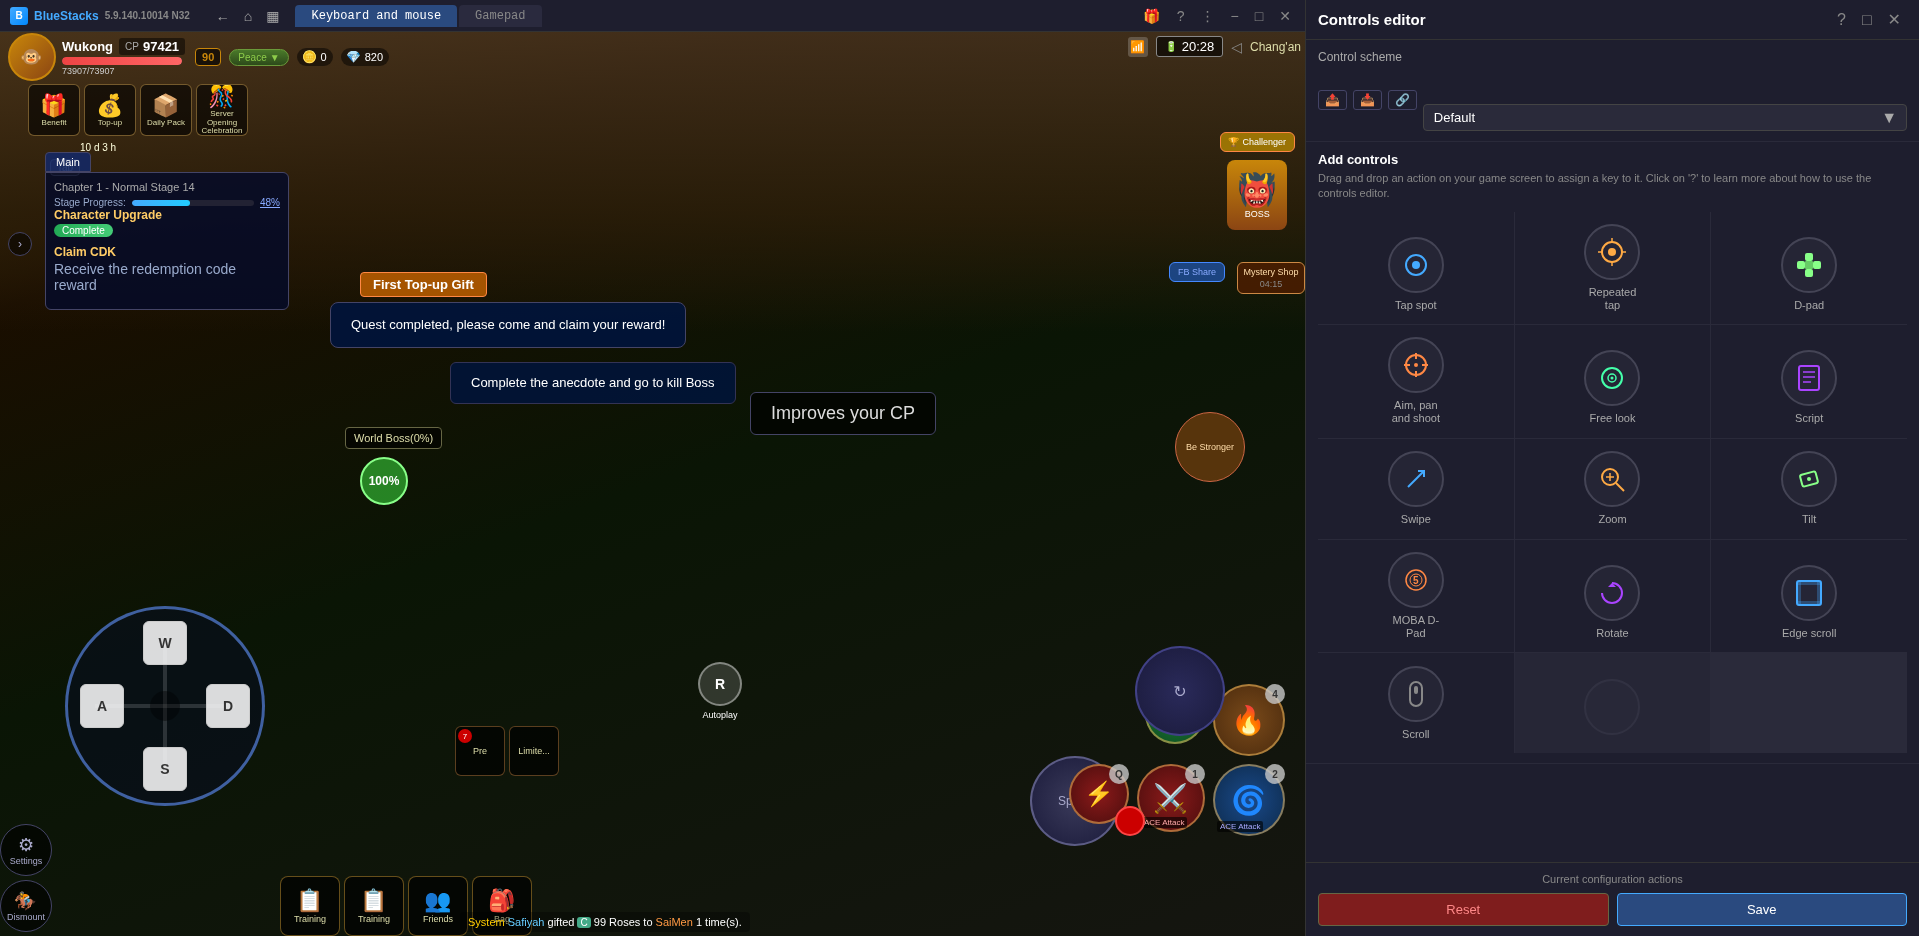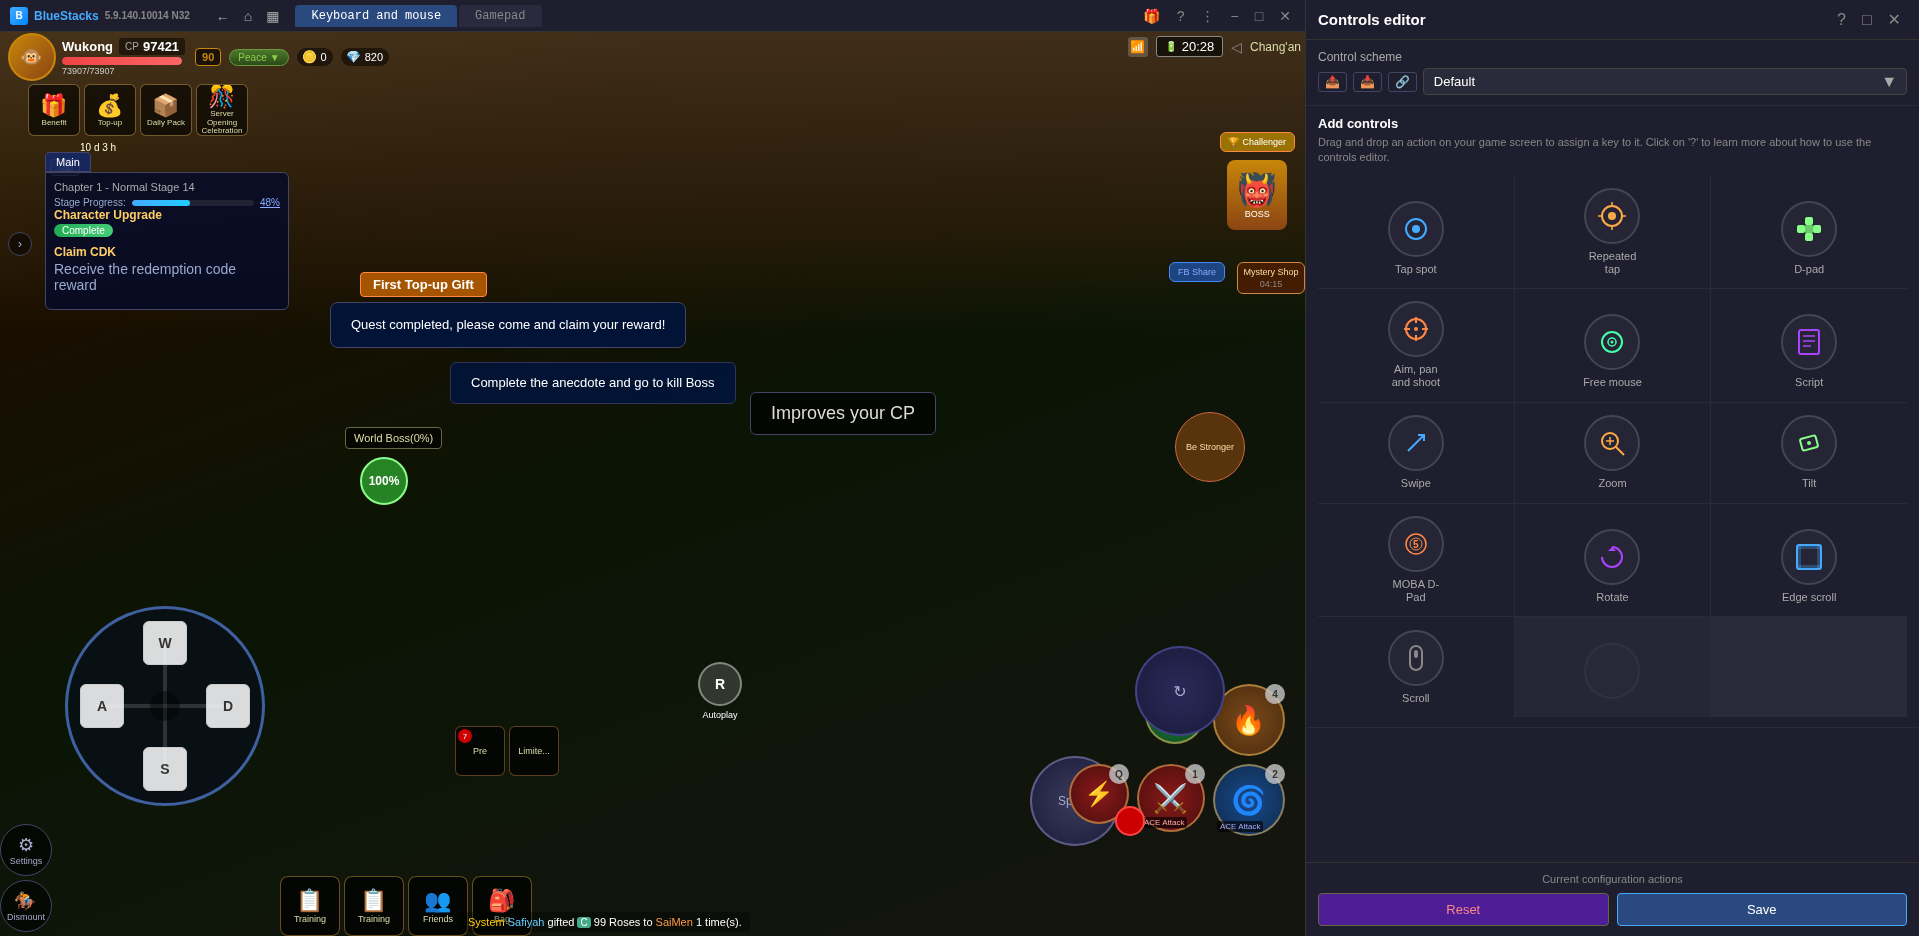--- a/index.html
+++ b/index.html
@@ -808,20 +808,21 @@
       font-size: 13px;
       padding: 5px 10px;
       cursor: pointer;
       appearance: none;
       display: flex;
       align-items: center;
       justify-content: space-between;
     }
     #scheme-select-wrapper {
       position: relative;
+      margin-top: 36px;
     }
     #scheme-select-arrow {
       position: absolute;
       right: 10px;
       top: 50%;
       transform: translateY(-50%);
       color: #aaa;
       pointer-events: none;
     }
 
@@ -905,21 +906,21 @@
       font-size: 11px;
       text-align: center;
       margin-bottom: 8px;
     }
     #footer-btns {
       display: flex;
       gap: 8px;
     }
     #reset-btn {
       flex: 1;
-      background: #4c1d95;
+      background: #7f1d1d;
       border: 1px solid #664;
       border-radius: 4px;
       color: #f88;
       font-size: 13px;
       padding: 8px;
       cursor: pointer;
     }
     #save-btn {
       flex: 1;
       background: #2a4a7f;
@@ -1328,21 +1329,21 @@
       </div>
 
       <div class="control-item">
         <div class="control-icon freelook-icon">
           <svg width="32" height="32" viewBox="0 0 32 32">
               <circle cx="16" cy="16" r="10" fill="none" stroke="#4fa" stroke-width="2"></circle>
               <circle cx="16" cy="16" r="4" fill="none" stroke="#4fa" stroke-width="1.5"></circle>
               <circle cx="16" cy="16" r="1.5" fill="#4fa"></circle>
             </svg>
         </div>
-        <div class="control-label">Free mouse</div>
+        <div class="control-label">Free look</div>
       </div>
 
       <div class="control-item">
         <div class="control-icon script-icon">
           <svg width="32" height="32" viewBox="0 0 32 32">
               <rect x="6" y="4" width="20" height="24" rx="2" fill="none" stroke="#a4f" stroke-width="2"></rect>
               <line x1="10" y1="10" x2="22" y2="10" stroke="#a4f" stroke-width="1.5"></line>
               <line x1="10" y1="15" x2="22" y2="15" stroke="#a4f" stroke-width="1.5"></line>
               <line x1="10" y1="20" x2="18" y2="20" stroke="#a4f" stroke-width="1.5"></line>
             </svg>

